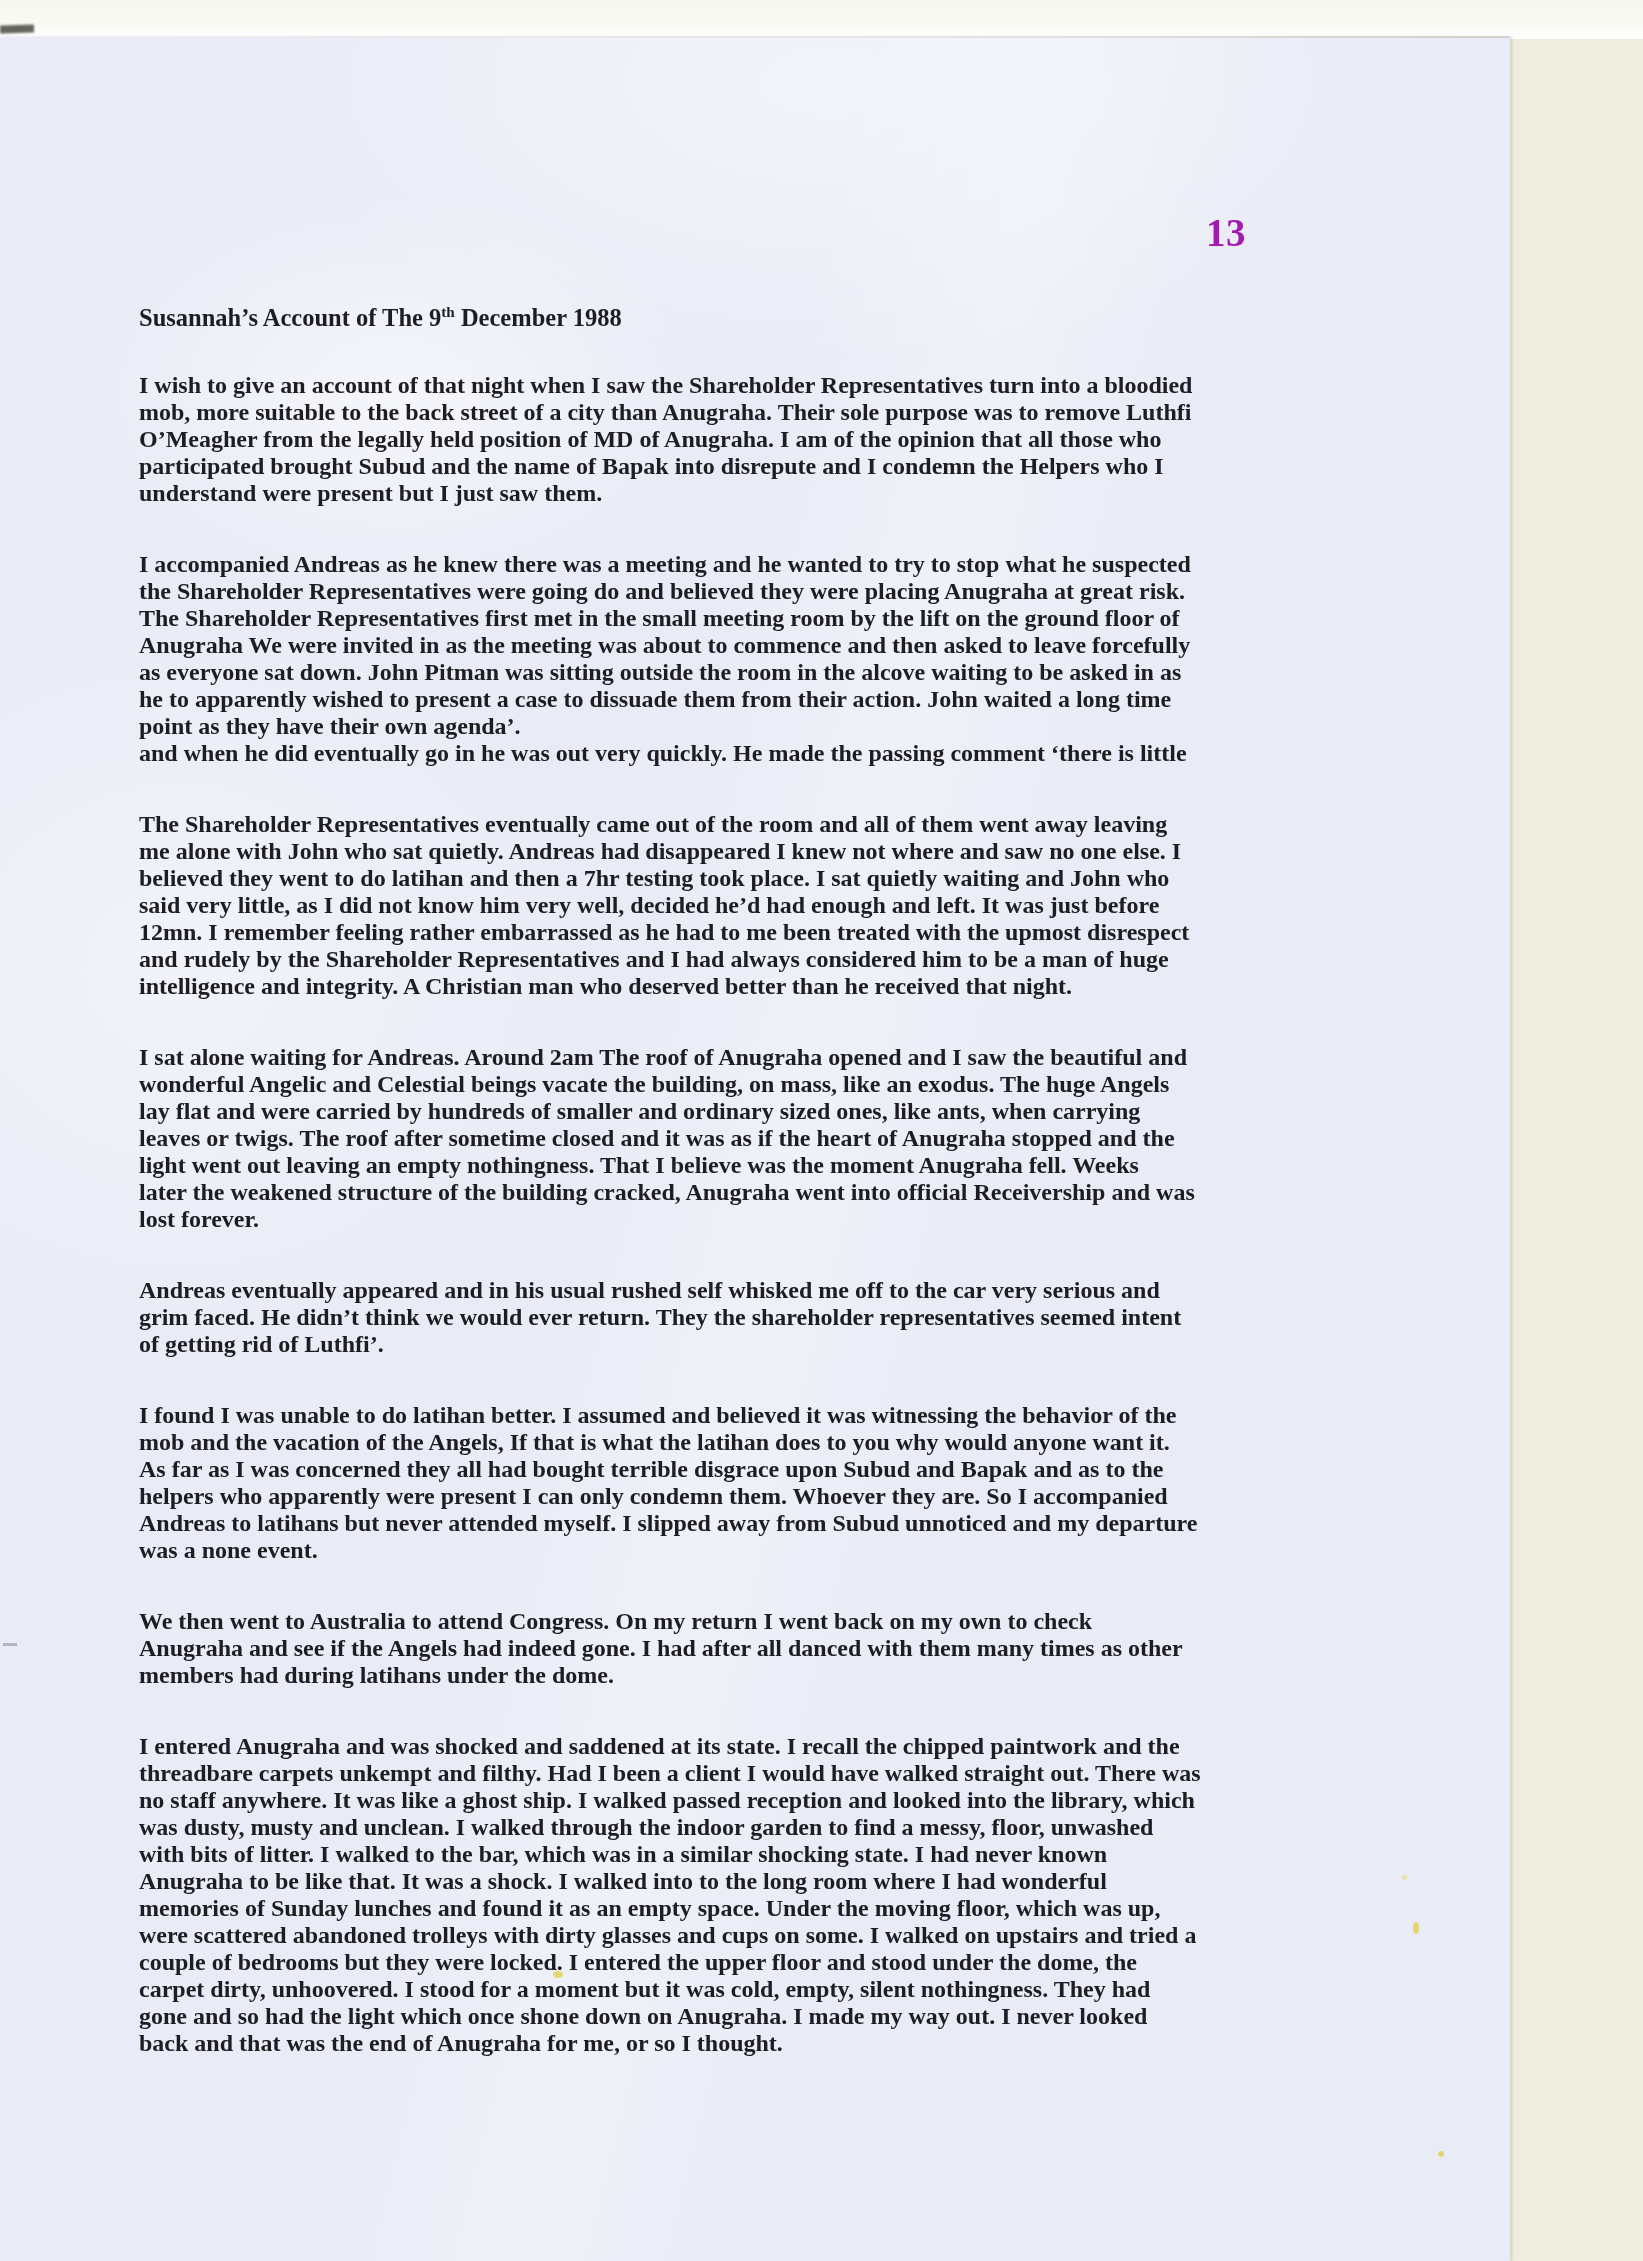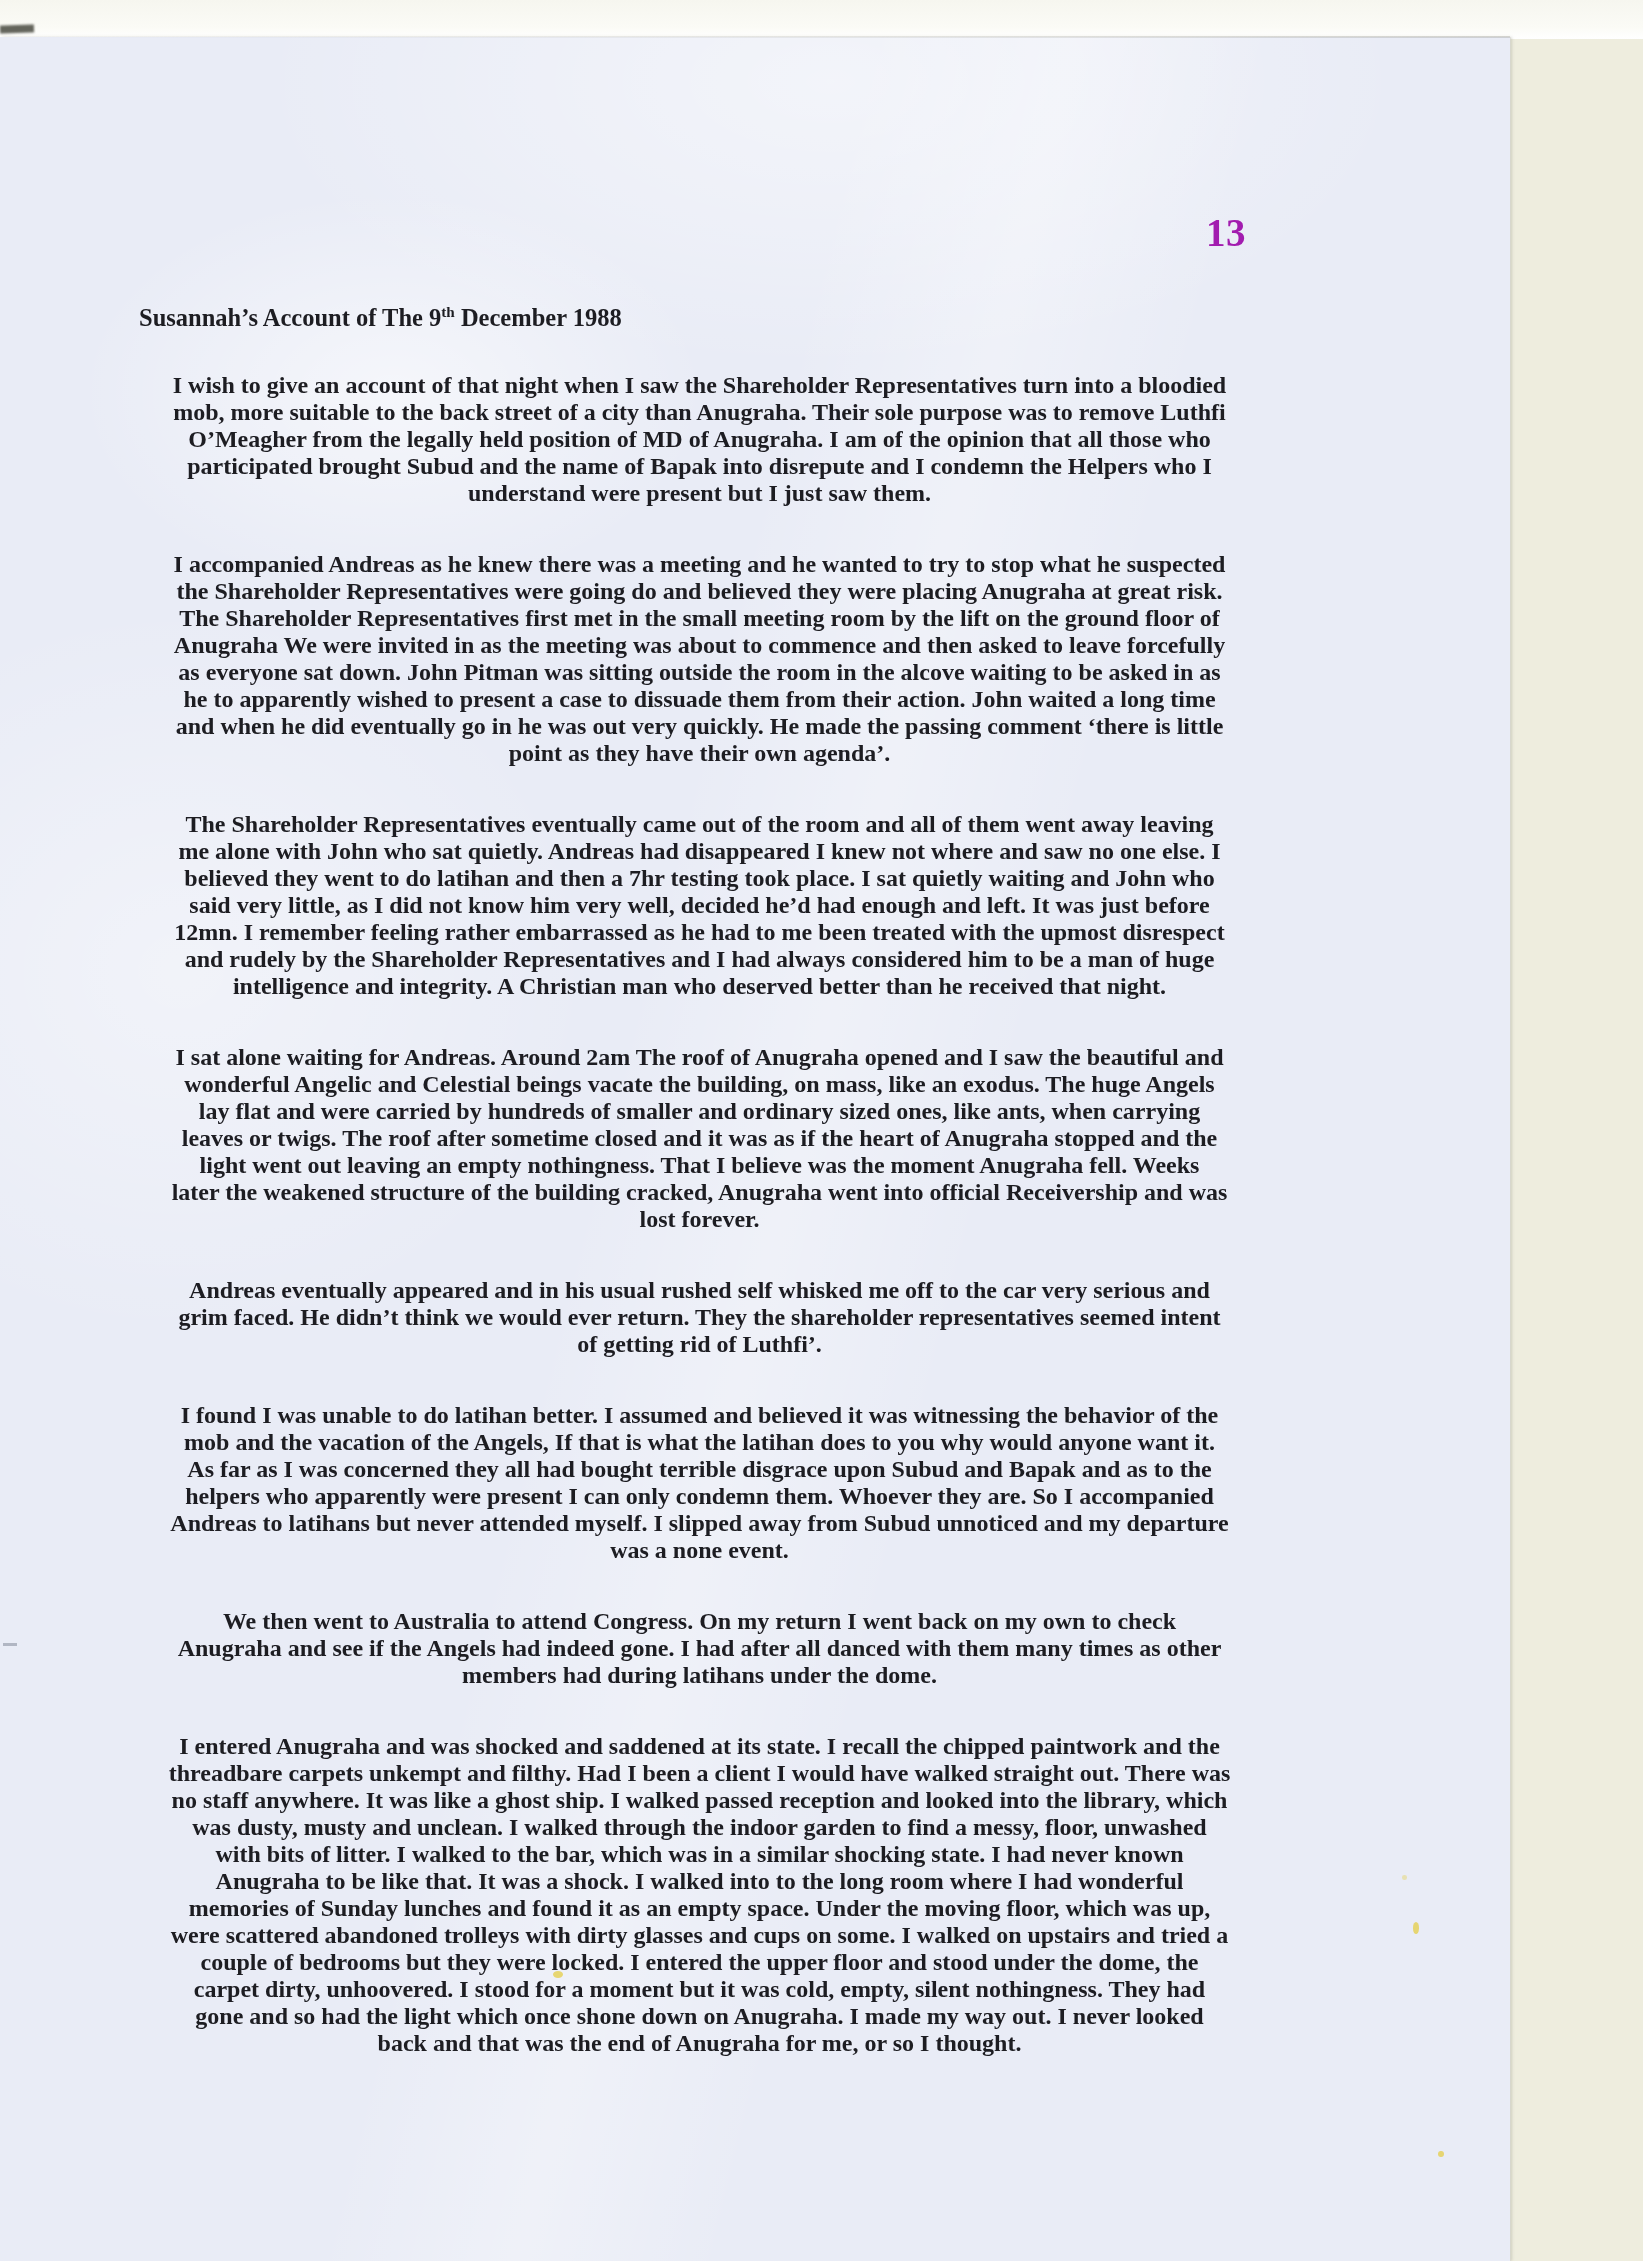--- a/index.html
+++ b/index.html
@@ -92,21 +92,20 @@
     margin-bottom: 41px;
     white-space: nowrap;
   }
   .doc-title sup {
     font-size: 0.62em;
     vertical-align: super;
     line-height: 0;
   }
   .para {
     margin-bottom: 44px;
-    text-align: center;
   }
   .ln {
     font-size: 24px;
     line-height: 27px;
     white-space: nowrap;
   }
 </style>
 </head>
 <body>
 
@@ -132,22 +131,22 @@
         <div class="ln">participated brought Subud and the name of Bapak into disrepute and I condemn the Helpers who I</div>
         <div class="ln">understand were present but I just saw them.</div>
       </div>
       <div class="para">
         <div class="ln">I accompanied Andreas as he knew there was a meeting and he wanted to try to stop what he suspected</div>
         <div class="ln">the Shareholder Representatives were going do and believed they were placing Anugraha at great risk.</div>
         <div class="ln">The Shareholder Representatives first met in the small meeting room by the lift on the ground floor of</div>
         <div class="ln">Anugraha We were invited in as the meeting was about to commence and then asked to leave forcefully</div>
         <div class="ln">as everyone sat down. John Pitman was sitting outside the room in the alcove waiting to be asked in as</div>
         <div class="ln">he to apparently wished to present a case to dissuade them from their action. John waited a long time</div>
+        <div class="ln">point as they have their own agenda’.</div>
         <div class="ln">and when he did eventually go in he was out very quickly. He made the passing comment ‘there is little</div>
-        <div class="ln">point as they have their own agenda’.</div>
       </div>
       <div class="para">
         <div class="ln">The Shareholder Representatives eventually came out of the room and all of them went away leaving</div>
         <div class="ln">me alone with John who sat quietly. Andreas had disappeared I knew not where and saw no one else. I</div>
         <div class="ln">believed they went to do latihan and then a 7hr testing took place. I sat quietly waiting and John who</div>
         <div class="ln">said very little, as I did not know him very well, decided he’d had enough and left. It was just before</div>
         <div class="ln">12mn. I remember feeling rather embarrassed as he had to me been treated with the upmost disrespect</div>
         <div class="ln">and rudely by the Shareholder Representatives and I had always considered him to be a man of huge</div>
         <div class="ln">intelligence and integrity. A Christian man who deserved better than he received that night.</div>
       </div>

